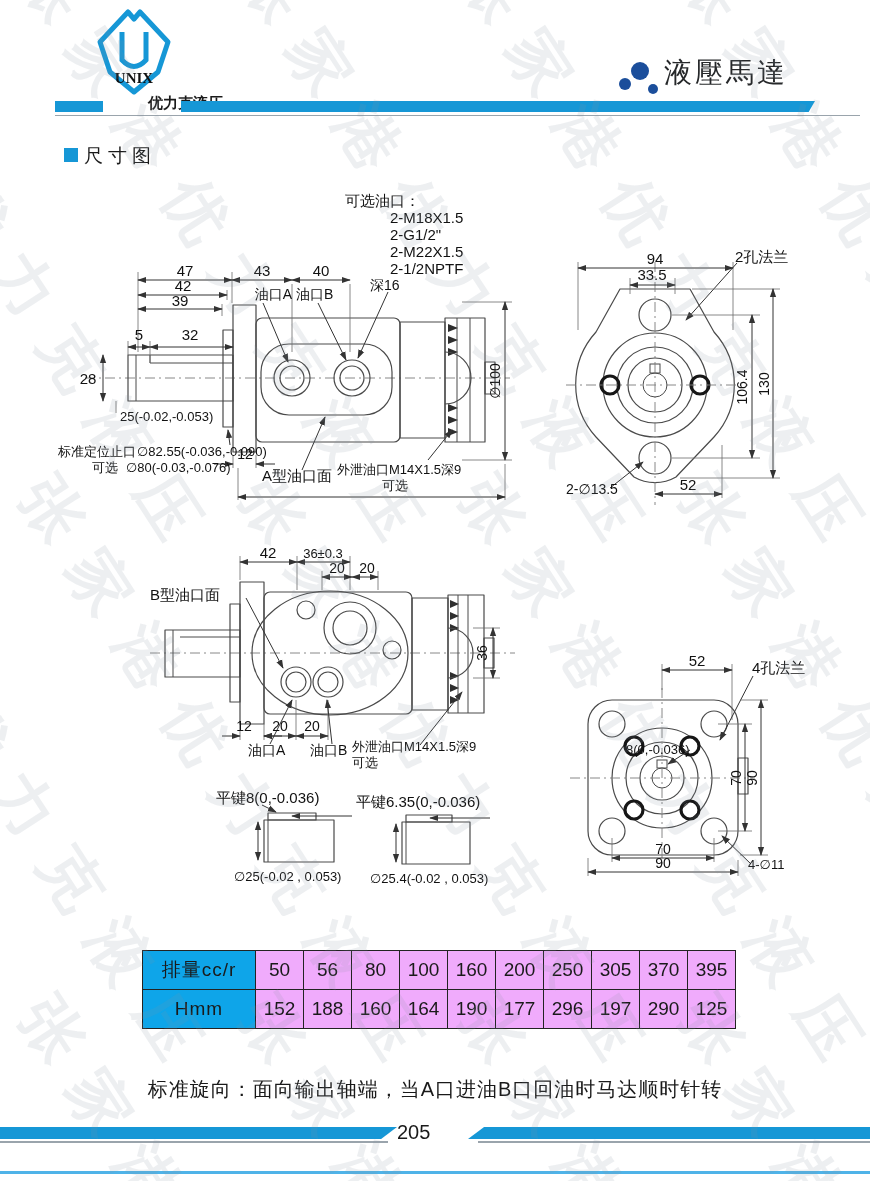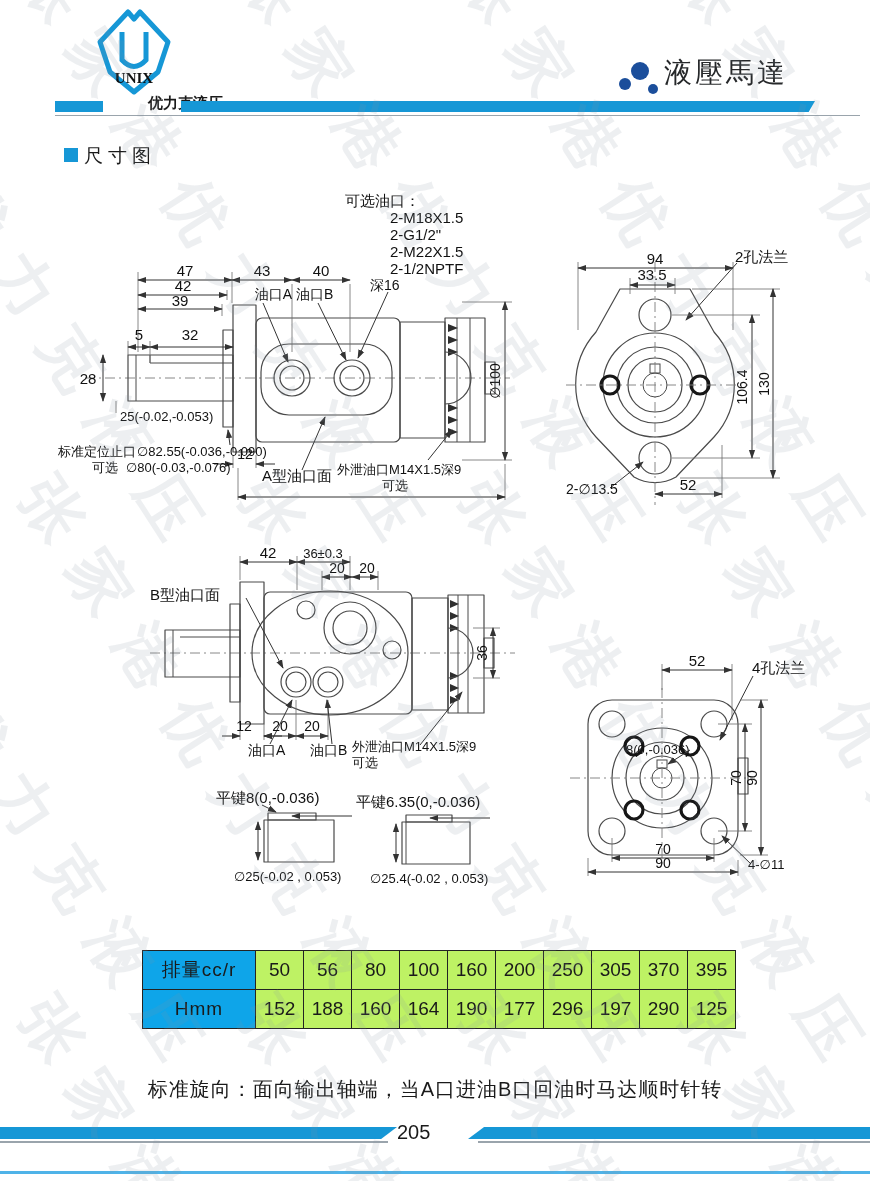--- a/index.html
+++ b/index.html
@@ -32,21 +32,21 @@
   .ld{stroke:#333;stroke-width:1;fill:none;marker-end:url(#ar);}
   .tooth{fill:#2e2e2e;}
   text{fill:#111;font-family:"Liberation Sans","DejaVu Sans",sans-serif;}
   .dt{font-size:15px;}
   .dm{font-size:14px;}
   .ds{font-size:13px;}
   
   .spec-table{position:absolute;left:142px;top:950px;border-collapse:collapse;z-index:2;font-size:19px;}
   .spec-table th,.spec-table td{border:1.6px solid #232323;height:38px;text-align:center;padding:0;}
   .spec-table th{width:112px;background:#0ea5e9;font-weight:normal;letter-spacing:1px;}
-  .spec-table td{width:47px;background:#bef264;}
+  .spec-table td{width:47px;background:#f0abfc;}
   
   .note{position:absolute;left:0;top:1076px;width:870px;text-align:center;font-size:20px;font-weight:normal;
         letter-spacing:1px;z-index:2;}
   .fbar-left{position:absolute;left:0;top:1127px;width:397px;height:12px;background:#1697d6;z-index:2;
              clip-path:polygon(0 0,100% 0,96% 100%,0 100%);}
   .fbar-right{position:absolute;left:468px;top:1127px;width:402px;height:12px;background:#1697d6;z-index:2;
               clip-path:polygon(4% 0,100% 0,100% 100%,0 100%);}
   .frule-left{position:absolute;left:0;top:1141px;width:388px;height:1.5px;background:#9aa4ac;z-index:2;}
   .frule-right{position:absolute;left:478px;top:1141px;width:392px;height:1.5px;background:#9aa4ac;z-index:2;}
   .page-num{position:absolute;left:397px;top:1121px;width:71px;font-size:20px;z-index:2;}

